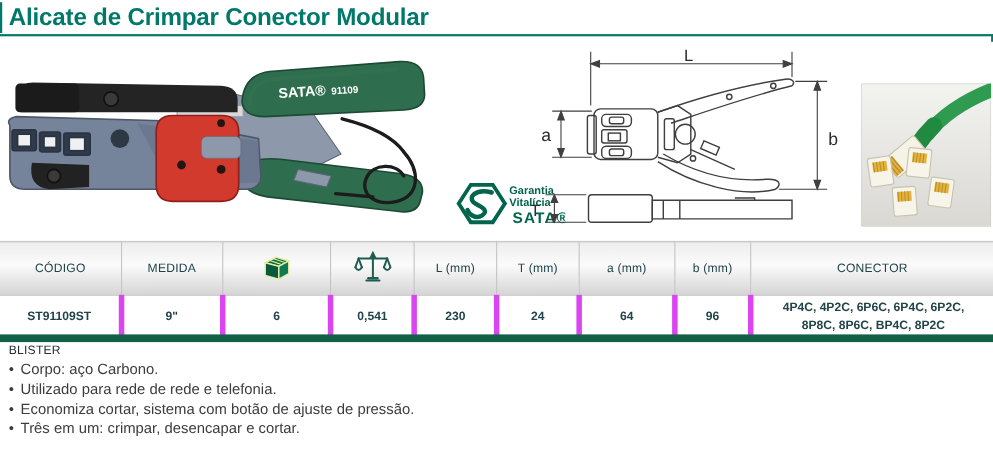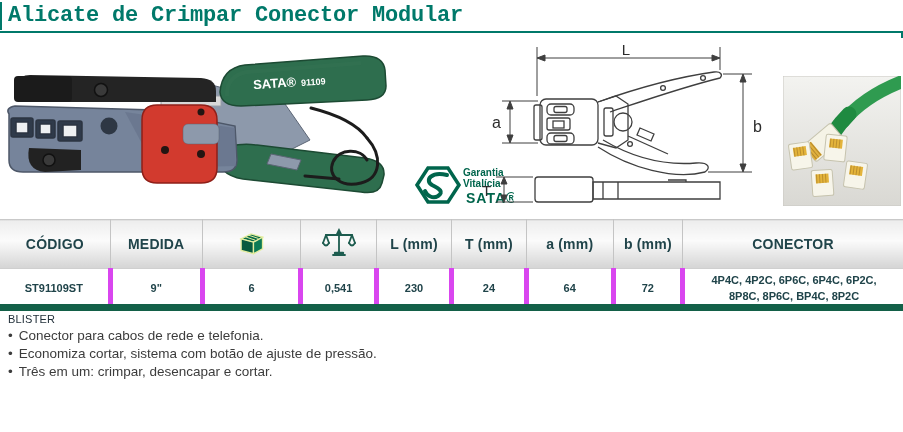--- a/index.html
+++ b/index.html
@@ -4,38 +4,38 @@
 <style>
   html,body{margin:0;padding:0;background:#fff;}
   .page{
     position:relative;width:903px;height:432px;background:#fff;overflow:hidden;
     font-family:"Liberation Sans",sans-serif;-webkit-font-smoothing:antialiased;
   }
   
   .title-accent{position:absolute;left:0;top:2px;width:2px;height:28px;background:#00796a;}
   .page-title{
     position:absolute;left:8px;top:2px;margin:0;font-size:22px;line-height:28px;
-    font-weight:bold;color:#00796a;letter-spacing:-0.2px;white-space:nowrap;font-family:Liberation Mono, monospace;
+    font-weight:bold;color:#00796a;letter-spacing:-0.2px;white-space:nowrap;
   }
   .title-rule{position:absolute;left:0;top:31px;width:903px;height:2px;background:#00796a;}
   .title-rule-tick{position:absolute;right:0;top:31px;width:2px;height:7px;background:#00796a;}
   
   .media{position:absolute;left:0;top:40px;width:903px;height:178px;}
   .product-photo{position:absolute;left:5px;top:8px;width:385px;height:168px;}
   .warranty-logo{position:absolute;left:414px;top:118px;width:100px;height:54px;}
   .tech-drawing{position:absolute;left:478px;top:4px;width:292px;height:172px;}
   .connector-photo{position:absolute;left:783px;top:36px;width:118px;height:130px;}
   
   .spec-table{
     position:absolute;left:0;top:219px;width:903px;border-collapse:collapse;table-layout:fixed;
   }
   .spec-table th{
     height:48px;background:linear-gradient(180deg,#ededed 0%,#fbfbfb 42%,#d4d4d4 100%);
     border-top:1px solid #c9c9c9;border-right:1px solid #c4c4c4;
-    font-size:14px;font-weight:bold;color:#20444a;text-align:center;vertical-align:middle;
+    font-size:11px;font-weight:normal;color:#20444a;text-align:center;vertical-align:middle;
     letter-spacing:0.2px;padding:0 2px;
   }
   .spec-table th:last-child,.spec-table td:last-child{border-right:none;}
   .spec-table td{
     height:36px;background:#fff;border-right:5px solid #d946ef;border-top:1px solid #cfcfcf;
     font-size:11px;font-weight:bold;color:#20444a;text-align:center;vertical-align:middle;
     padding:2px 12px;line-height:1.45;
   }
   .green-bar{position:absolute;left:0;top:304px;width:903px;height:7px;background:#136048;}
   .blister{
@@ -287,28 +287,29 @@
     </thead>
     <tbody>
       <tr>
         <td>ST91109ST</td>
         <td>9"</td>
         <td>6</td>
         <td>0,541</td>
         <td>230</td>
         <td>24</td>
         <td>64</td>
-        <td>72</td>
+        <td>96</td>
         <td>4P4C, 4P2C, 6P6C, 6P4C, 6P2C, 8P8C, 8P6C, BP4C, 8P2C</td>
       </tr>
     </tbody>
   </table>
 
   <div class="green-bar"></div>
   <div class="blister">BLISTER</div>
 
   <ul class="features">
-    <li>Conector para cabos de rede e telefonia.</li>
+    <li>Corpo: aço Carbono.</li>
+    <li>Utilizado para rede de rede e telefonia.</li>
     <li>Economiza cortar, sistema com botão de ajuste de pressão.</li>
     <li>Três em um: crimpar, desencapar e cortar.</li>
   </ul>
 
 </div>
 
 </body></html>

